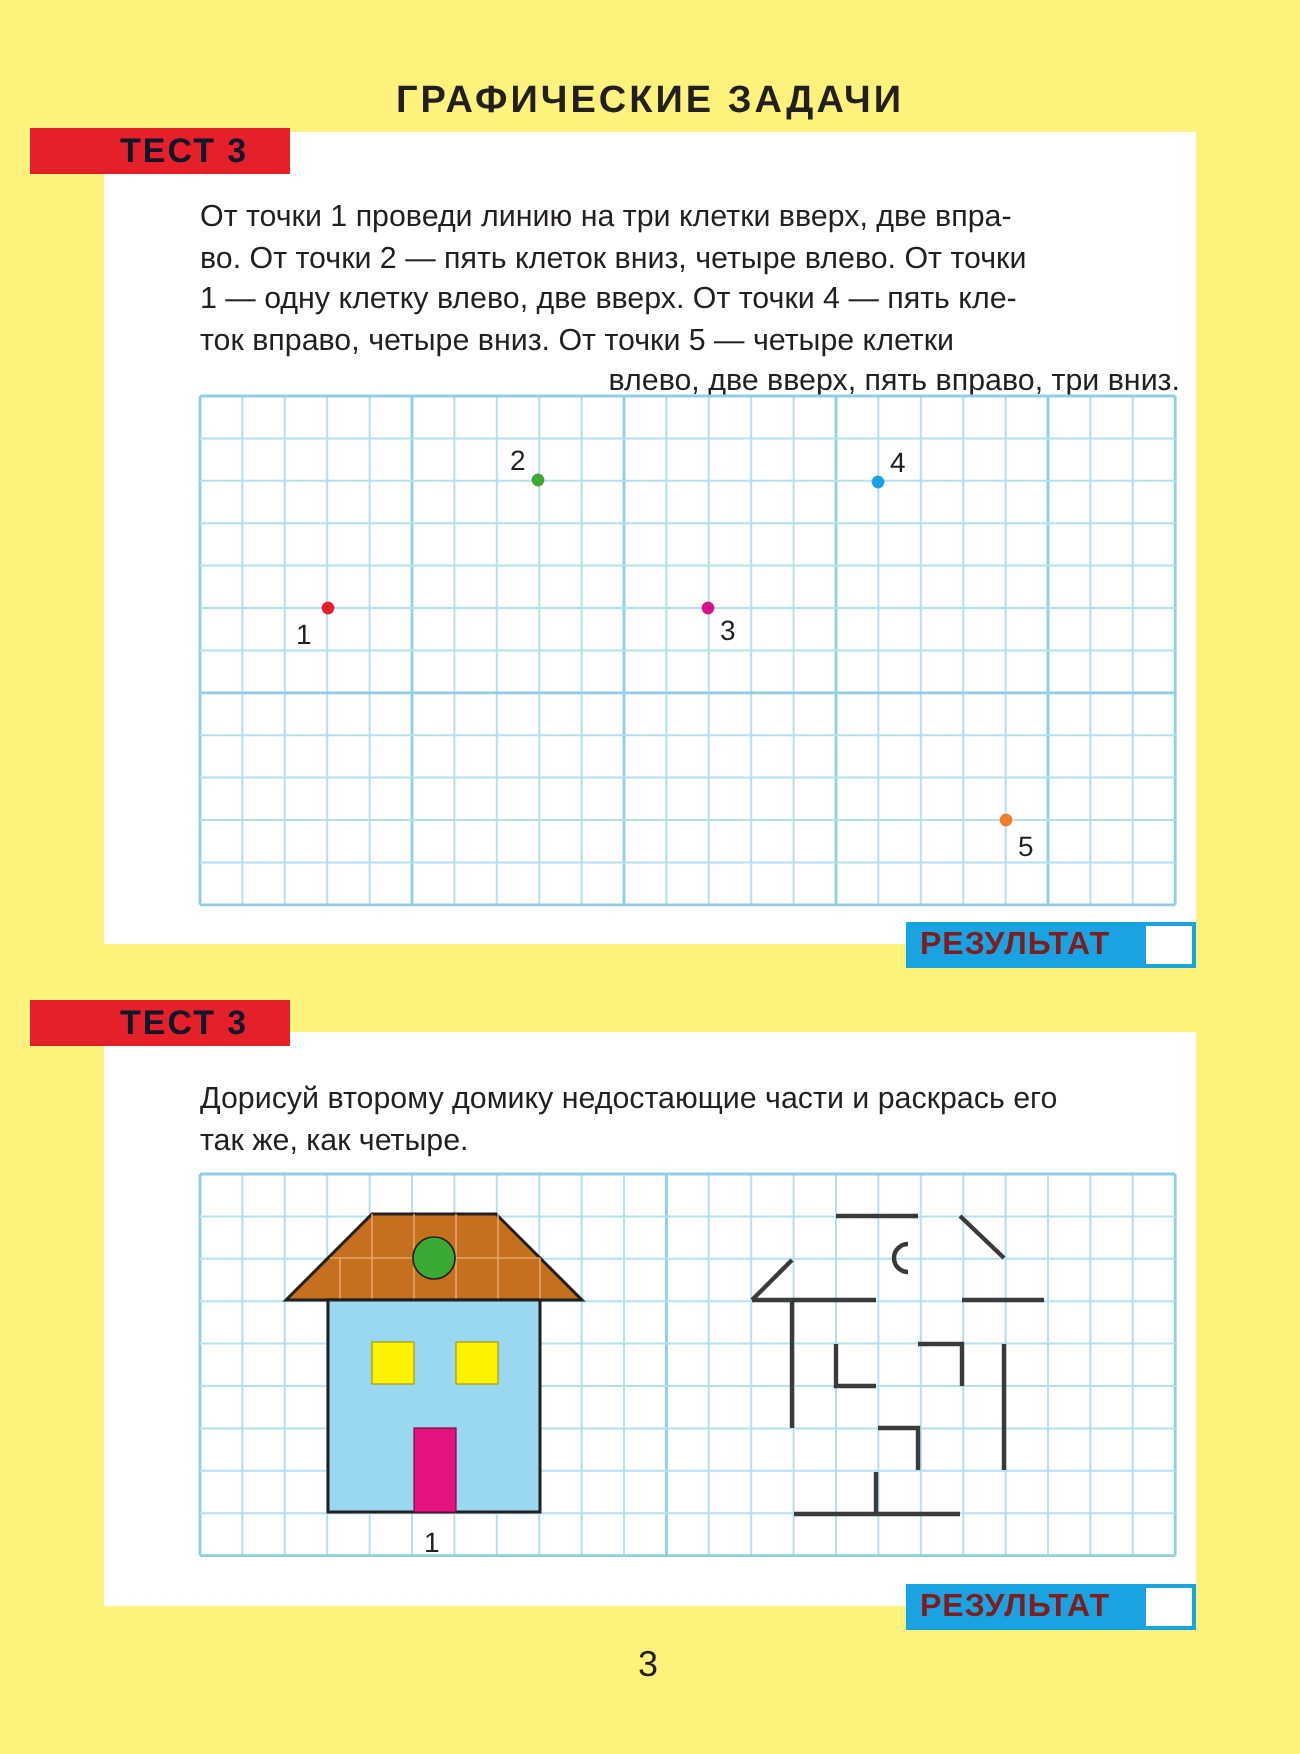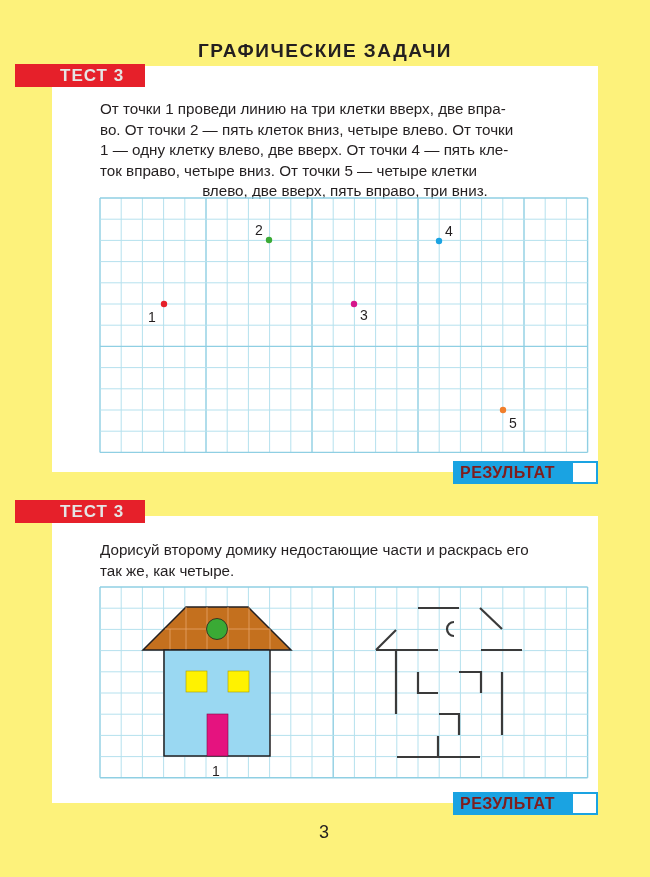--- a/index.html
+++ b/index.html
@@ -1,19 +1,19 @@
 <!DOCTYPE html>
 <html><head>
 <meta charset="utf-8">
 <style>
   html,body{margin:0;padding:0;}
   body{width:650px;height:877px;background:#fdf27b;position:relative;overflow:hidden;font-family:"Liberation Sans",sans-serif;color:#231f20;}
   .title{position:absolute;left:0;width:650px;top:40px;text-align:center;font-weight:bold;font-size:19px;letter-spacing:1.5px;}
   .panel{position:absolute;left:52px;width:546px;background:#fff;}
-  .tag{position:absolute;left:15px;width:130px;height:23px;background:#e6202a;color:#e5e5e5;font-weight:bold;font-size:17px;line-height:23px;box-sizing:border-box;padding-left:45px;letter-spacing:1px;}
+  .tag{position:absolute;left:15px;width:130px;height:23px;background:#e6202a;color:#0f172a;font-weight:bold;font-size:17px;line-height:23px;box-sizing:border-box;padding-left:45px;letter-spacing:1px;}
   .task{position:absolute;left:100px;width:490px;font-size:15.2px;line-height:20.5px;text-align:justify;}
   .task span{display:block;}
   svg{position:absolute;}
   .result{position:absolute;left:453px;width:145px;height:23px;background:#1aa3e2;box-sizing:border-box;border:1px solid #1aa3e2;}
   .result-label{position:absolute;left:6px;top:0;line-height:21px;color:#7f1d1d;font-weight:bold;font-size:16px;letter-spacing:0.5px;}
   .result-box{position:absolute;right:1px;top:1px;width:23px;height:19px;background:#fff;}
   .pagenum{position:absolute;left:314px;top:822px;width:20px;text-align:center;font-size:18px;}
 </style>
 </head>
 <body>
@@ -21,21 +21,21 @@
 <div class="title">ГРАФИЧЕСКИЕ ЗАДАЧИ</div>
 
 <div class="panel" style="top:66px;height:406px;"></div>
 <div class="tag" style="top:64px;">ТЕСТ 3</div>
 
 <div class="task" style="top:99px;">
   <span>От точки 1 проведи линию на три клетки вверх, две впра-</span>
   <span>во. От точки 2 — пять клеток вниз, четыре влево. От точки</span>
   <span>1 — одну клетку влево, две вверх. От точки 4 — пять кле-</span>
   <span>ток вправо, четыре вниз. От точки 5 — четыре клетки</span>
-  <span style="text-align:center;">влево, две вверх, пять вправо, три вниз.</span>
+  <span style="text-align:right;">влево, две вверх, пять вправо, три вниз.</span>
 </div>
 
 <svg style="left:0;top:0;" width="650" height="877">
   <g id="grid1" stroke="#b5e1ee" stroke-width="1">
       <line x1="100" x2="100" y1="198" y2="452.4" stroke="#8fcfe3" stroke-width="1.4"></line>
       <line x1="121.2" x2="121.2" y1="198" y2="452.4"></line>
       <line x1="142.4" x2="142.4" y1="198" y2="452.4"></line>
       <line x1="163.6" x2="163.6" y1="198" y2="452.4"></line>
       <line x1="184.8" x2="184.8" y1="198" y2="452.4"></line>
       <line x1="206" x2="206" y1="198" y2="452.4" stroke="#8fcfe3" stroke-width="1.4"></line>

